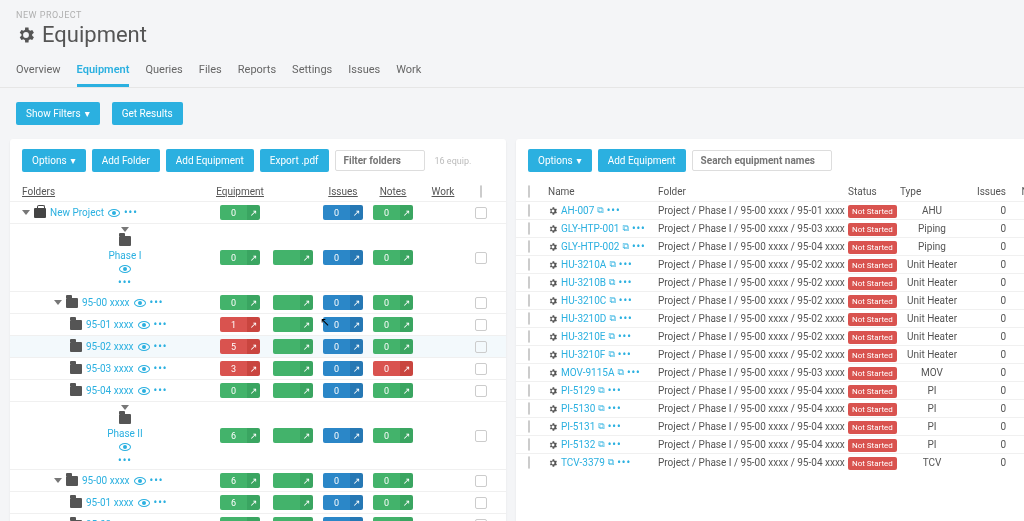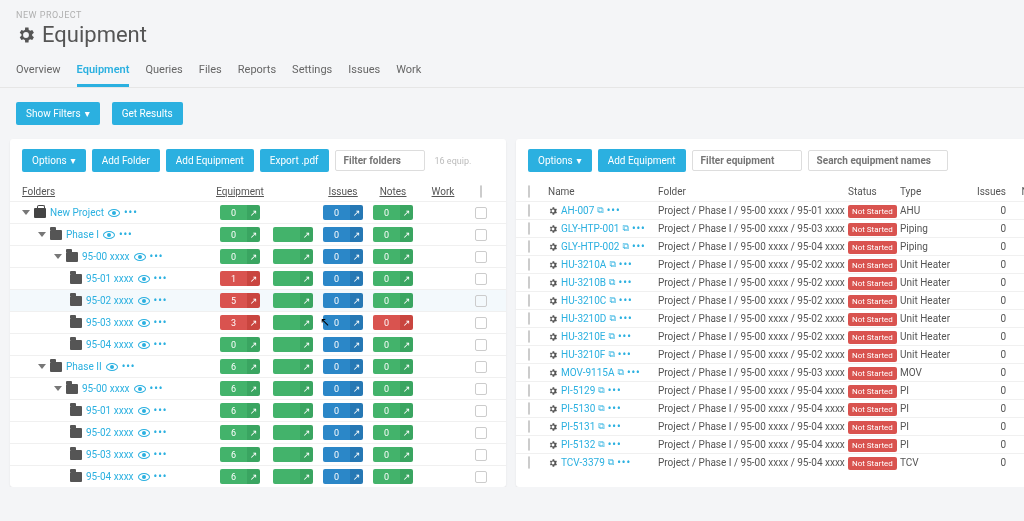--- a/index.html
+++ b/index.html
@@ -52,30 +52,30 @@
   .pill { display:inline-flex; width:40px; height:15px; border-radius:2px; overflow:hidden; font-size:9px; }
   .pill .num { flex:1; display:flex; align-items:center; justify-content:center; color:#fff; }
   .pill .go  { width:13px; display:flex; align-items:center; justify-content:center; color:#fff; font-size:9px;}
   .pill.green .num{ background:#43b36b;} .pill.green .go{ background:#3aa561;}
   .pill.red   .num{ background:#d9534f;} .pill.red   .go{ background:#c9453f;}
   .pill.blue  .num{ background:#2b87c8;} .pill.blue  .go{ background:#2678b4;}
   .cell { display:flex; justify-content:center; }
 
   .chk { width:12px;height:12px;border:1px solid #ccc;border-radius:2px; margin:auto;}
 
-  .depth-0{padding-left:0;} .depth-1{padding-left:16px;} .depth-2{padding-left:32px;} .depth-3{padding-left:48px;}
+  .depth-0{padding-left:0;} .depth-1{padding-left:16px;flex-direction:column;} .depth-2{padding-left:32px;} .depth-3{padding-left:48px;}
 
   
   .r-head{ display:grid; grid-template-columns:20px 110px 190px 52px 64px 42px 42px 42px; padding:4px 12px; font-size:10px; color:#555;}
   .r-row { display:grid; grid-template-columns:20px 110px 190px 52px 64px 42px 42px 42px; align-items:center; padding:3px 12px; border-top:1px solid #f0f0f0; font-size:10px;}
   .eq-name{ display:flex; align-items:center; gap:3px; color:#2bb0e0;}
   .gear-sm{ width:10px;height:10px; fill:#555;}
   .copy{ color:#2bb0e0; font-size:9px; }
   .status-badge{ background:#d9534f; color:#fff; font-size:8px; padding:2px 4px; border-radius:2px; white-space:nowrap;}
-  .type{ color:#555; }
+  .type{ color:#555;text-align:center; }
   .num-col{ text-align:right; color:#555;}
 
   .cursor-pointer { position:absolute; left:320px; top:315px; font-size:12px; color:#000; }
 
   .underline{ text-decoration:underline;}
 </style>
 </head>
 <body>
 
 <div class="header">
@@ -596,21 +596,20 @@
             <span class="chk"></span>
           </div>
         </div>
       </div>
   </div>
 
   <div class="panel panel-r">
     <div class="toolbar">
       <button class="btn"><span>Options</span> ▾</button>
       <button class="btn">Add Equipment</button>
-      <input class="filter-right" placeholder="Filter equipment" style="">
       <input class="search-right" placeholder="Search equipment names" style="">
     </div>
     <div class="r-head">
       <span><span class="chk"></span></span>
       <span>Name</span>
       <span>Folder</span>
       <span>Status</span>
       <span>Type</span>
       <span class="num-col">Issues</span>
       <span class="num-col">Notes</span>

